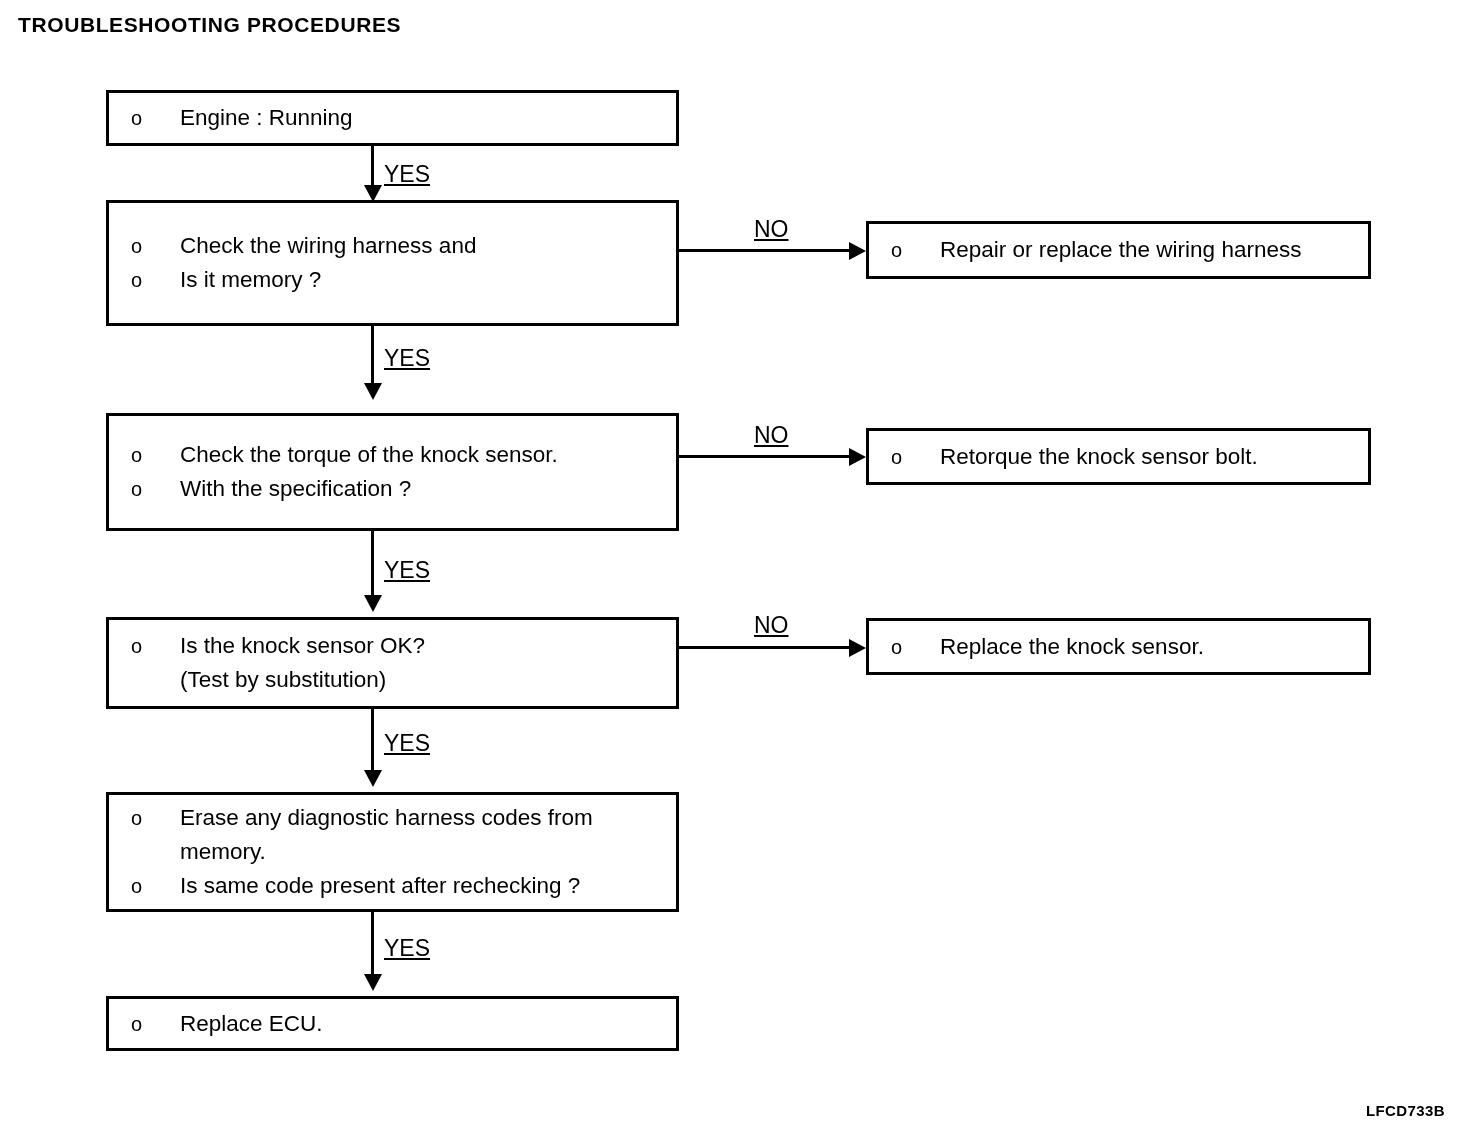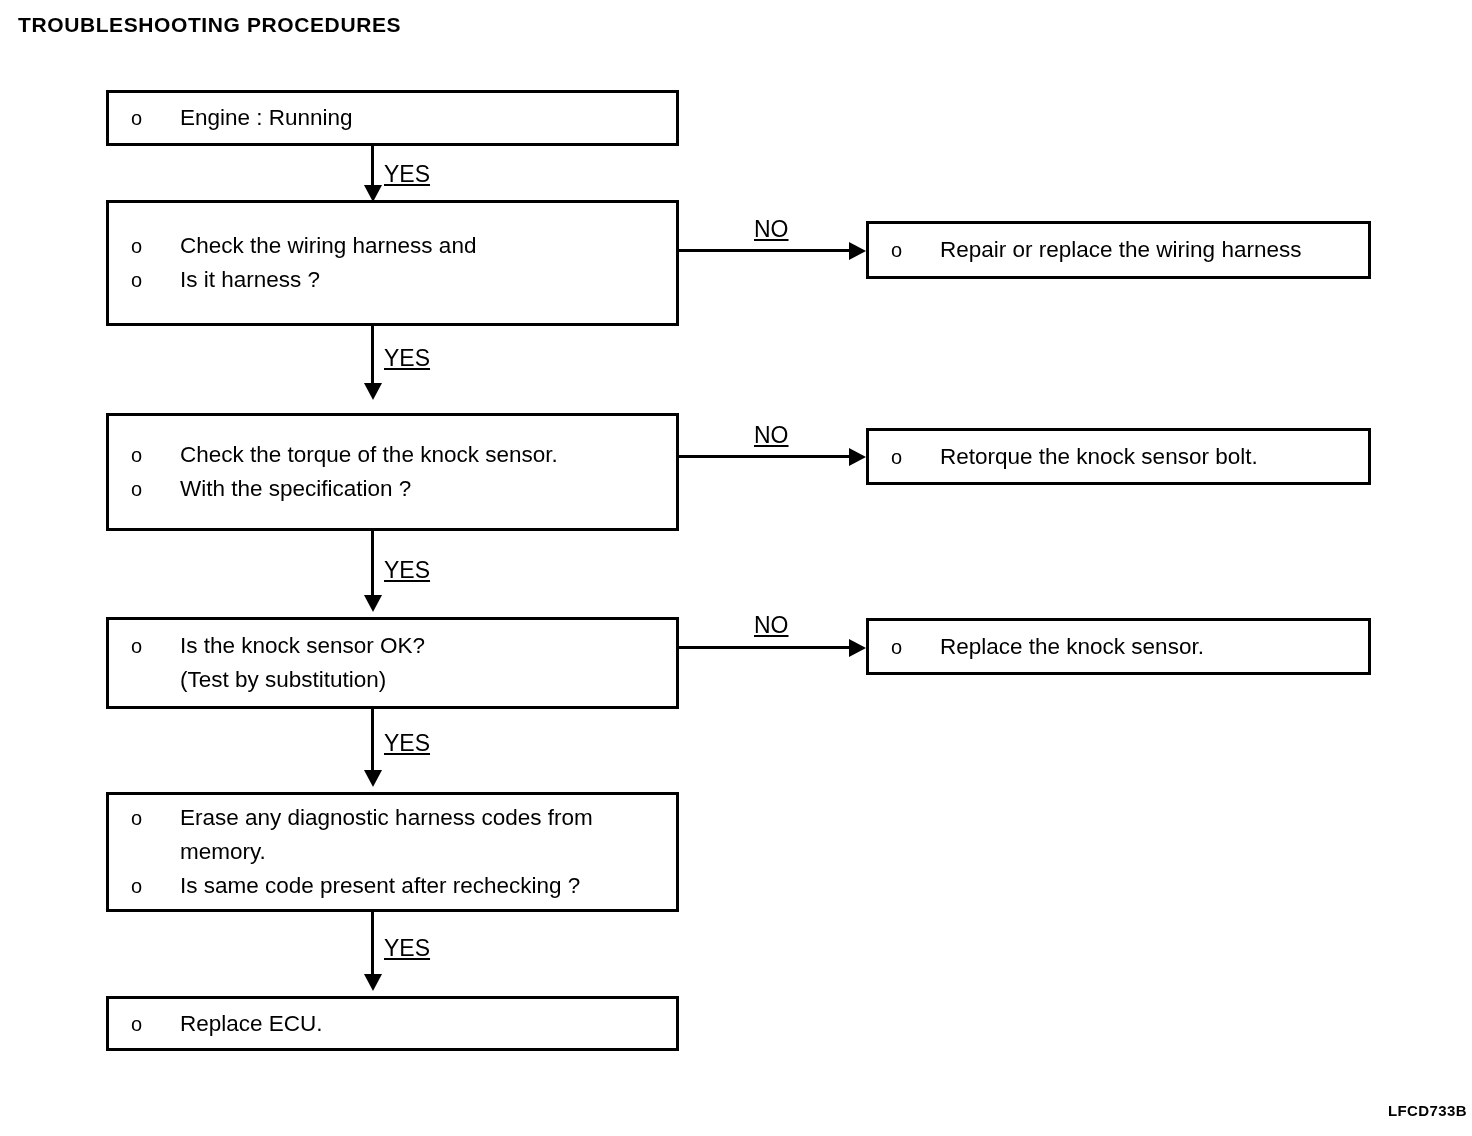--- a/index.html
+++ b/index.html
@@ -85,21 +85,21 @@
   .arrow-right {
     position: absolute;
     width: 0;
     height: 0;
     border-top: 9px solid transparent;
     border-bottom: 9px solid transparent;
     border-left: 17px solid #000000;
   }
   #figure-code {
     position: absolute;
-    right: 5px;
+    right: 27px;
     bottom: 17px;
     font-size: 15px;
     font-weight: bold;
     letter-spacing: 0.4px;
   }
 </style>
 </head>
 <body>
 
 <div id="page-title">TROUBLESHOOTING PROCEDURES</div>
@@ -118,21 +118,21 @@
 <div class="edge-label" style="left:384px; top:163px;">YES</div>
 
 <div class="node" style="left:106px; top:200px; width:573px; height:126px;">
   <div class="node-lines">
     <div class="line">
       <span class="bullet">o</span>
       <span class="linetext">Check the wiring harness and</span>
     </div>
     <div class="line">
       <span class="bullet">o</span>
-      <span class="linetext">Is it harness ?</span>
+      <span class="linetext">Is it memory ?</span>
     </div>
   </div>
 </div>
 
 <div class="conn hline" style="left:679px; top:249px; width:172px;"></div>
 <div class="arrow-right" style="left:849px; top:242px;"></div>
 <div class="edge-label" style="left:754px; top:218px;">NO</div>
 
 <div class="node" style="left:866px; top:221px; width:505px; height:58px;">
   <div class="node-lines">

